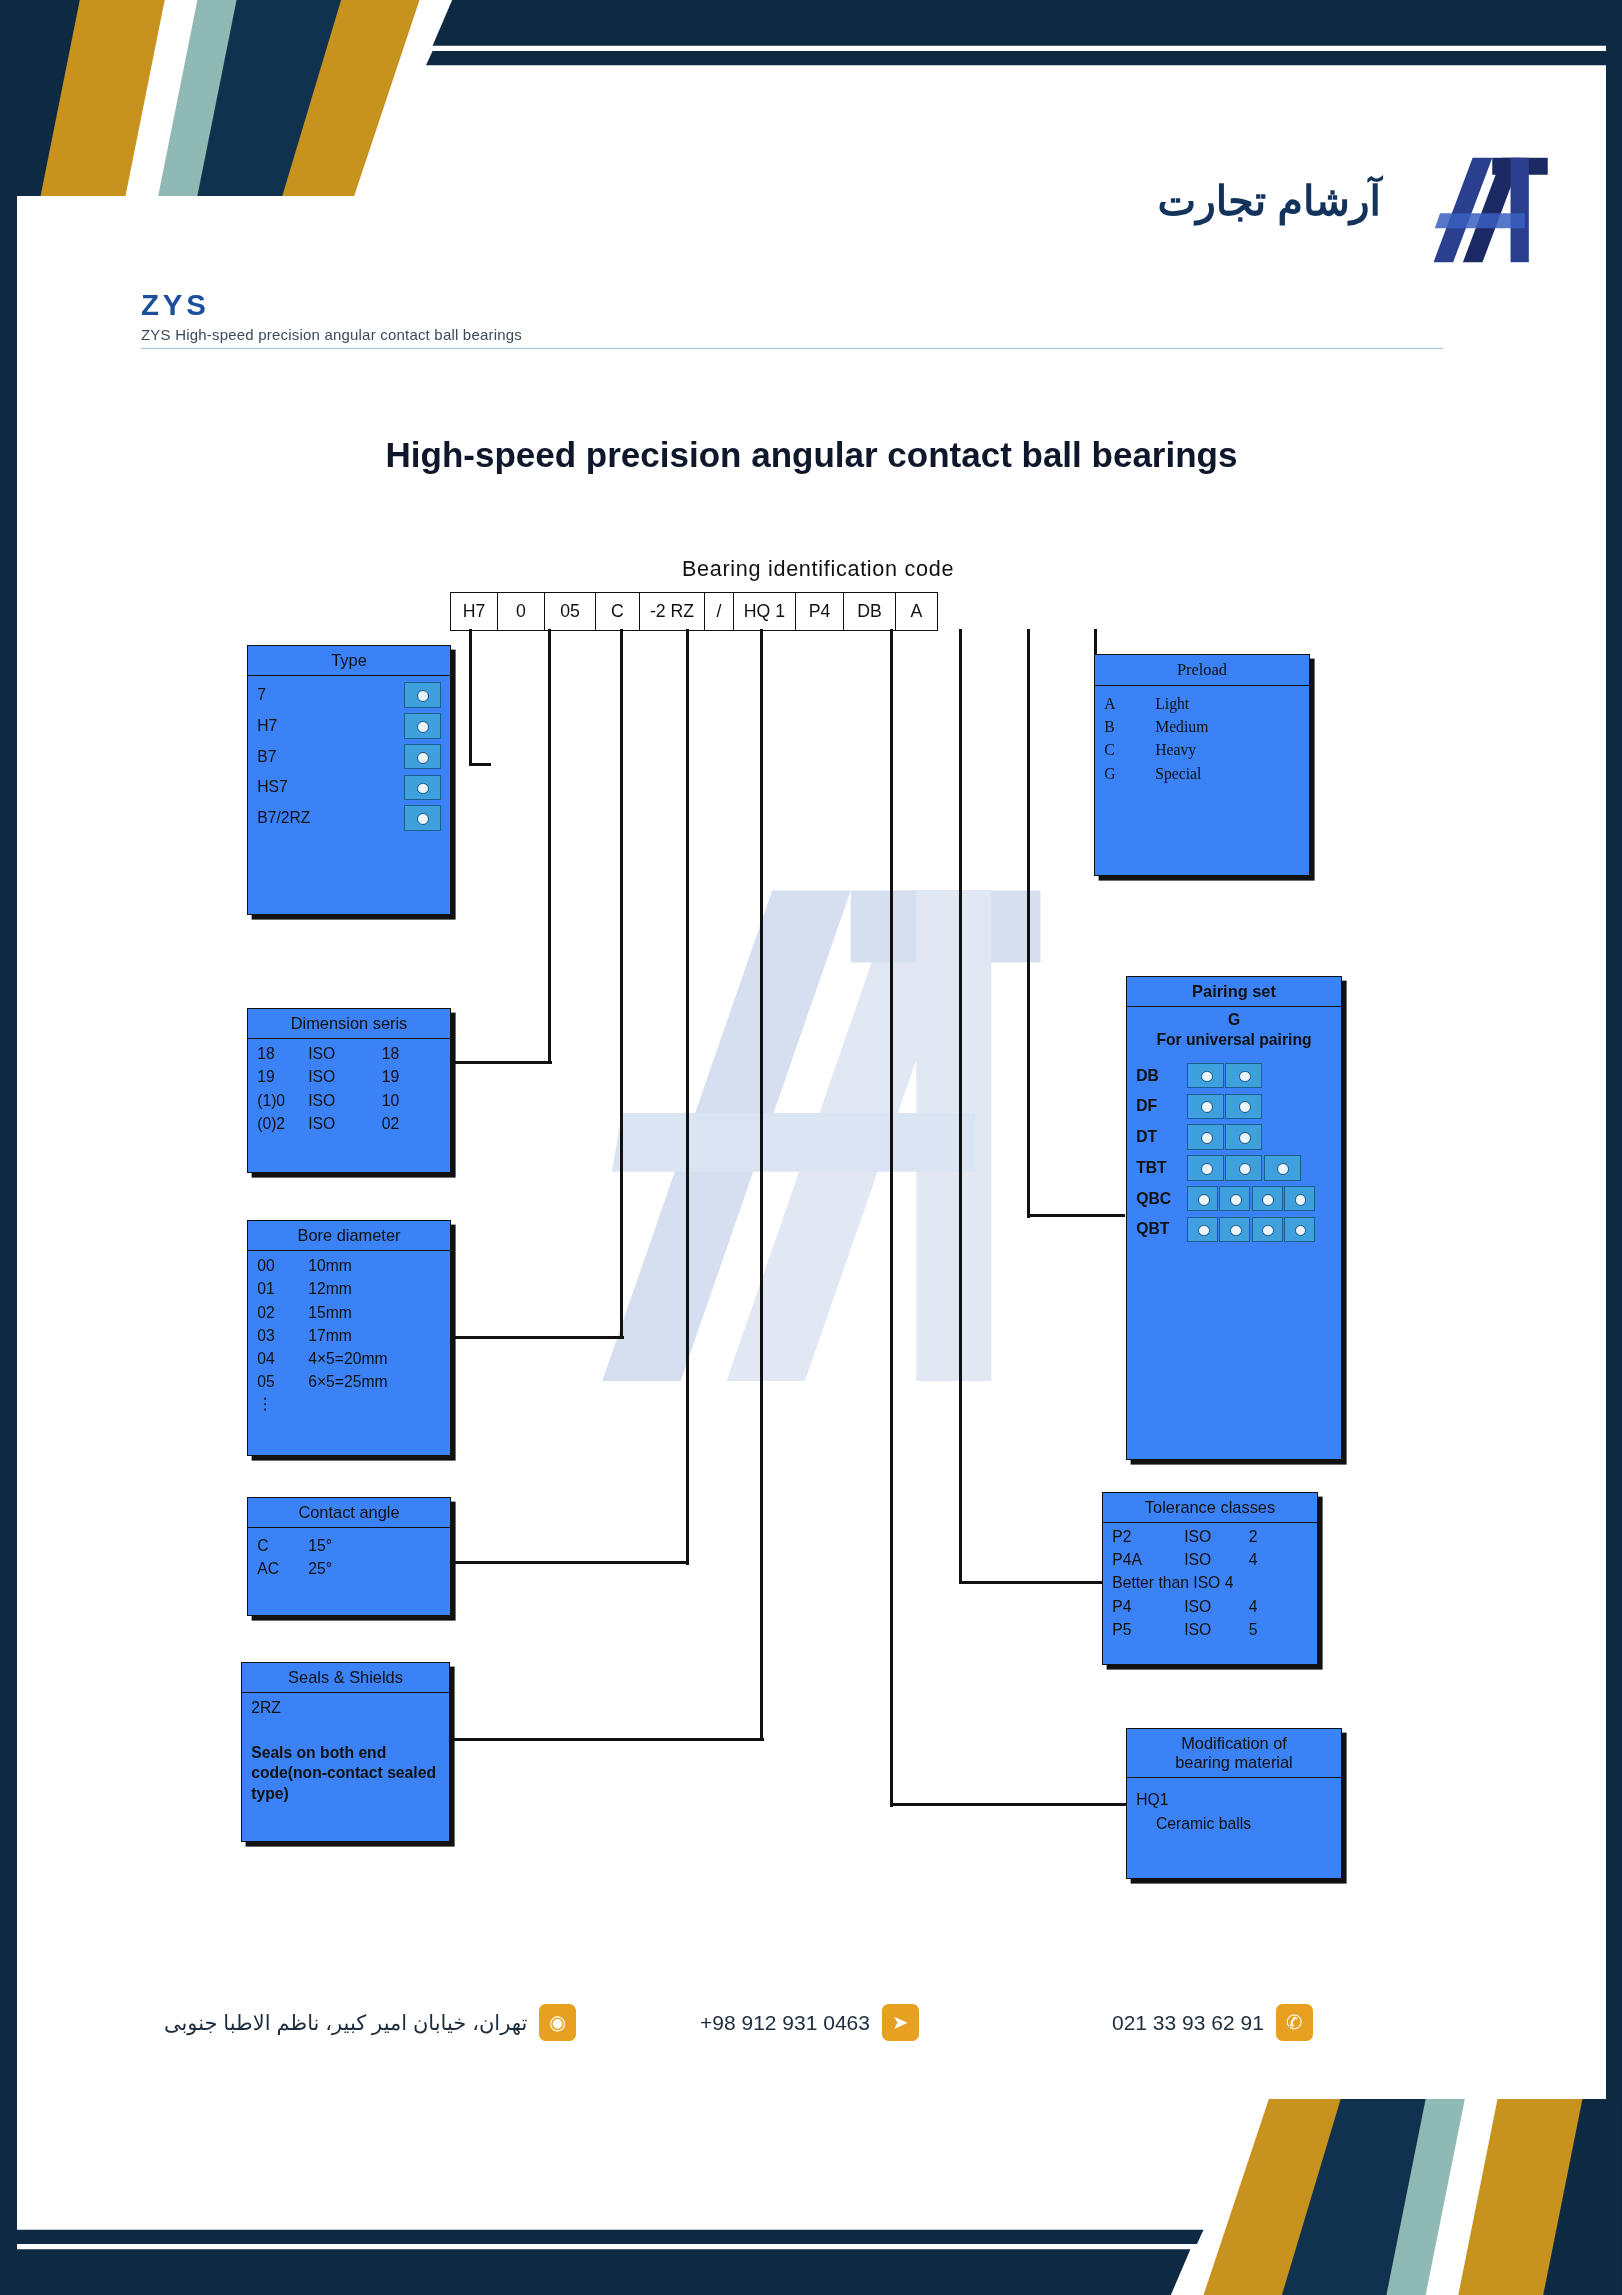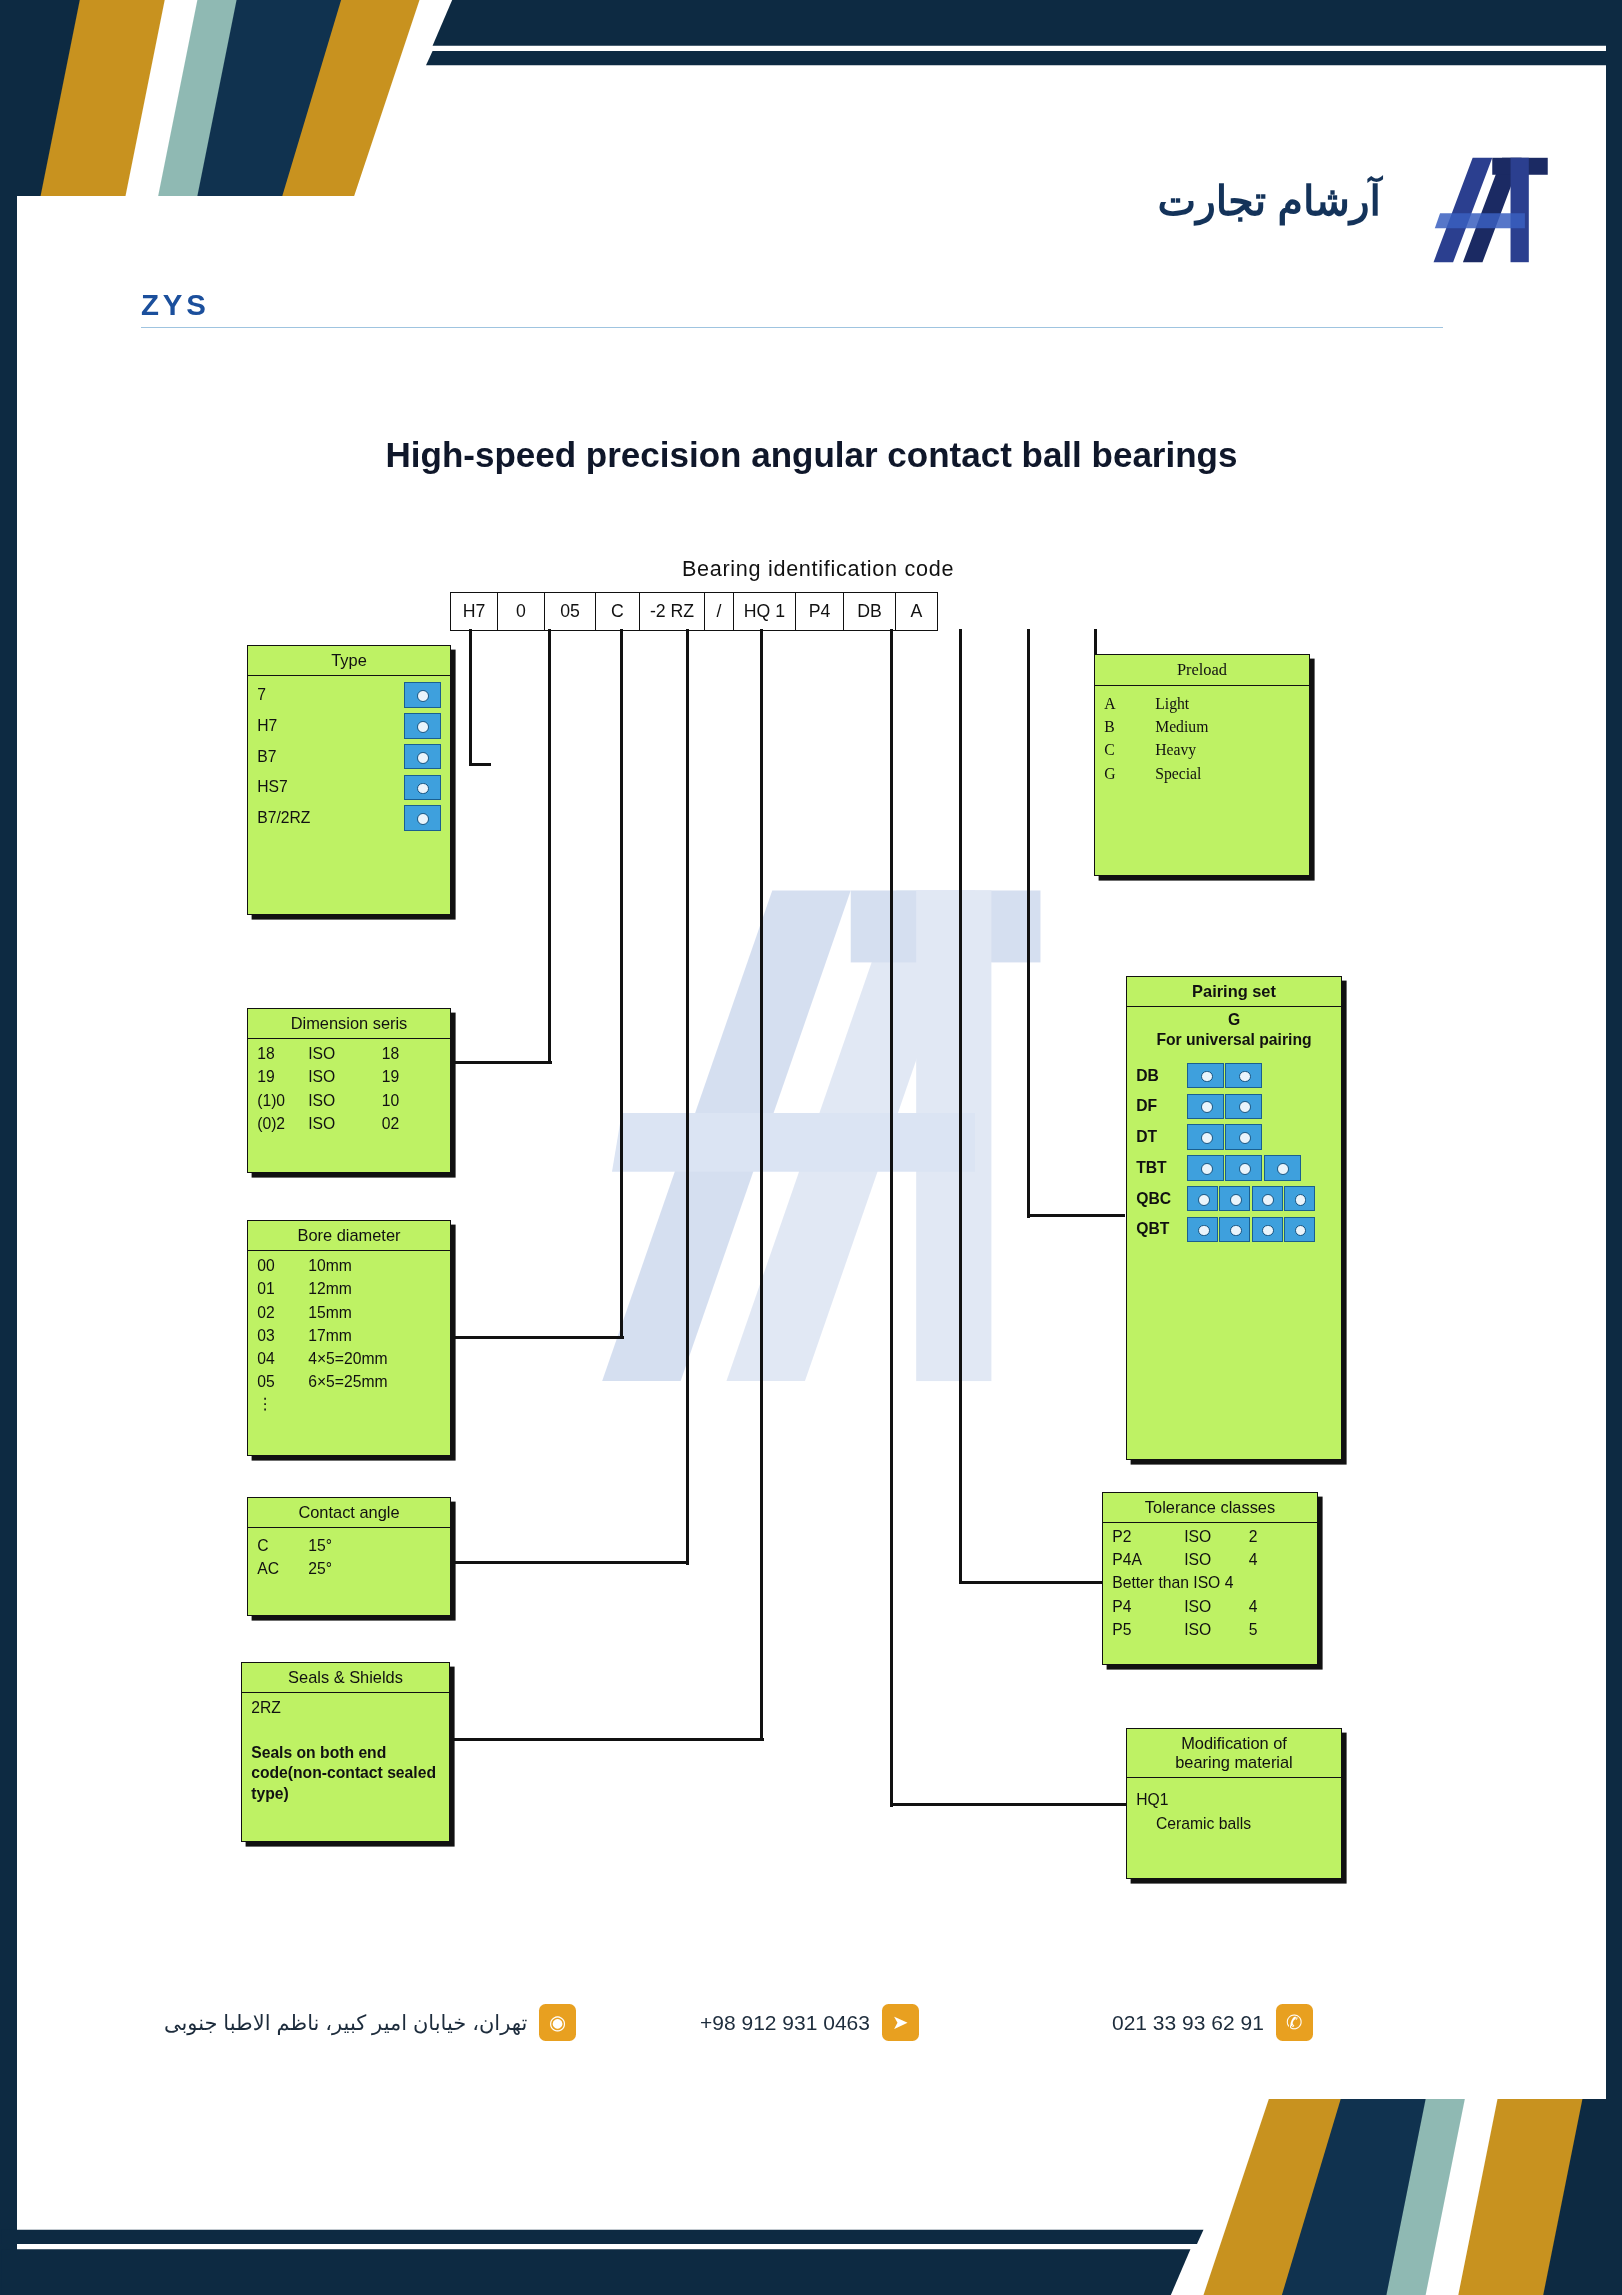--- a/index.html
+++ b/index.html
@@ -131,21 +131,21 @@
     font-size: 17.7px;
     color: #111;
     padding: 0 3.9px;
     box-sizing: border-box;
   }
   .code-cell:last-child { border-right: none; }
 
   
   .box {
     position: absolute;
-    background: #bef264;
+    background: #3b82f6;
     border: 1.3px solid #111;
     box-sizing: border-box;
     box-shadow: 4.6px 4.6px 0 0 #111;
   }
   .box-title {
     text-align: center;
     font-size: 16.4px;
     color: #111;
     padding: 5.2px 0 4.6px 0;
     border-bottom: 1.3px solid #111;
@@ -260,20 +260,21 @@
     <polygon points="10,170 70,10 100,10 40,170" fill="#2b3f8f"></polygon>
     <polygon points="55,170 115,10 145,10 85,170" fill="#1b2a63"></polygon>
     <rect x="100" y="10" width="85" height="26" fill="#1b2a63"></rect>
     <rect x="128" y="10" width="28" height="160" fill="#2b3f8f"></rect>
     <polygon points="20,95 150,95 150,118 12,118" fill="#3a5fc0" opacity="0.85"></polygon>
   </svg>
 </div>
 
 <div class="zys-block">
   <div class="zys-logo">ZYS</div>
+  <div class="zys-sub">ZYS High-speed precision angular contact ball bearings</div>
   <div class="zys-rule"></div>
 </div>
 
 <div class="page-title">High-speed precision angular contact ball bearings</div>
 
 <div class="watermark">
   <svg width="471" height="537" viewBox="0 0 720 820" xmlns="http://www.w3.org/2000/svg">
     <polygon points="40,790 300,40 420,40 160,790" fill="#9db4dd"></polygon>
     <polygon points="230,790 490,40 610,40 350,790" fill="#b9c9e6"></polygon>
     <rect x="420" y="40" width="290" height="110" fill="#9db4dd"></rect>

